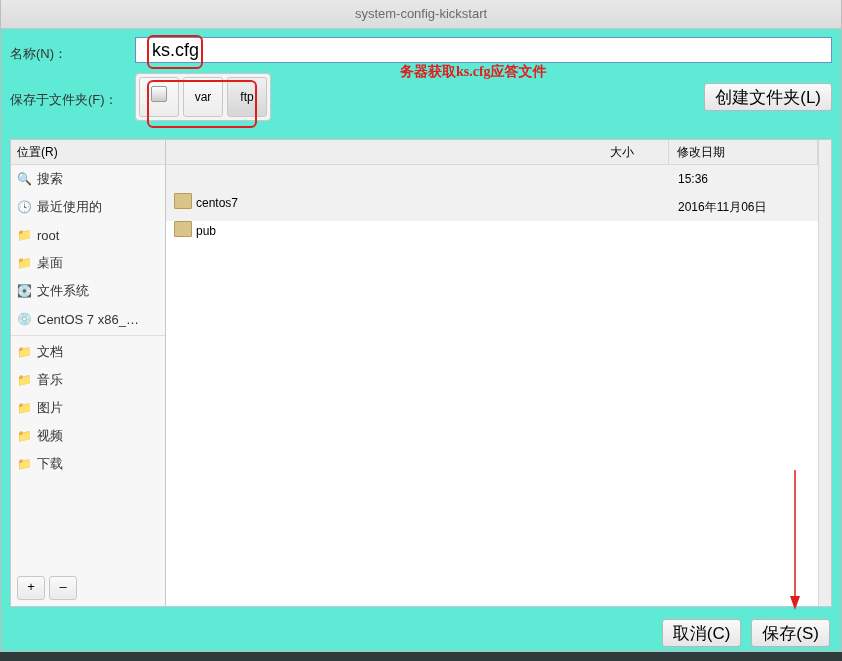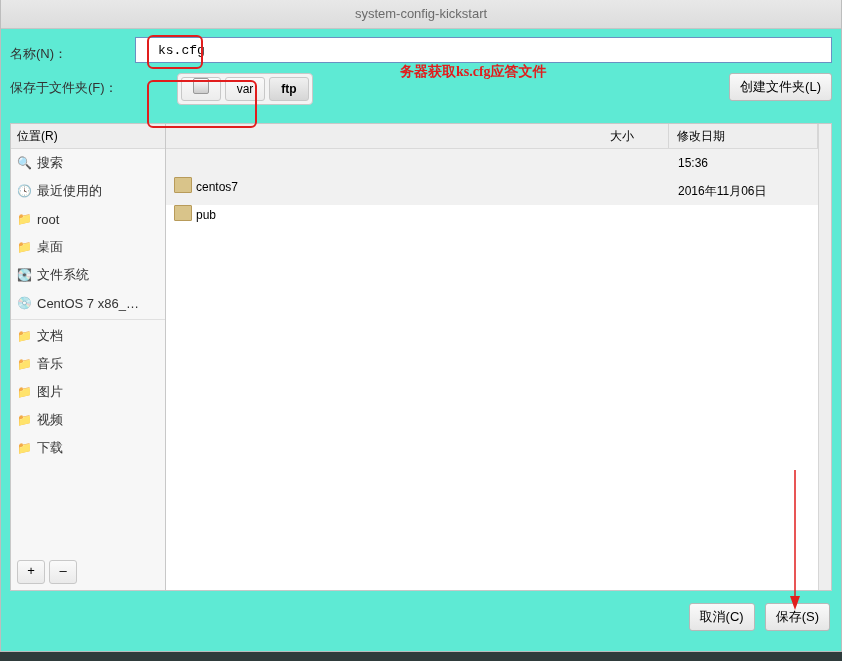--- a/index.html
+++ b/index.html
@@ -2,27 +2,27 @@
 <html><head>
 <meta charset="utf-8">
 <style>
   html,body{margin:0;padding:0;font-family:"WenQuanYi Micro Hei","Microsoft YaHei",Arial,sans-serif;font-size:13px;background:#2f3b3b;}
   .window{position:relative;width:842px;height:652px;background:#5eead4;box-sizing:border-box;}
   .win-border{position:absolute;inset:0;border:1px solid #bdbdbd;border-top:none;}
   .titlebar{height:28px;line-height:28px;text-align:center;background:linear-gradient(#e8e8e8,#dcdcdc);border-bottom:1px solid #c5c5c5;color:#6b6b6b;font-size:13px;}
   .pad{padding:8px 10px;}
   .row{display:flex;align-items:flex-end;margin-bottom:10px;}
   .lbl{width:125px;color:#333;}
-  .name-input{flex:1;height:26px;border:1px solid #6a90c3;background:#fff;padding:0 22px;font-size:13px;box-sizing:border-box;color:#000;font-family:Liberation Mono, monospace;}
+  .name-input{flex:1;height:26px;border:1px solid #6a90c3;background:#fff;padding:0 16px;font-size:18px;box-sizing:border-box;color:#000;}
   .ann-red1{position:absolute;border:2px solid #e11d1d;border-radius:6px;}
   .ann-text{position:absolute;color:#e11d1d;font-weight:bold;font-family:SimSun,serif;font-size:14px;line-height:18px;pointer-events:none;}
   .crumb-wrap{display:flex;gap:4px;border:1px solid #c8c8c8;border-radius:4px;background:#f4f4f4;padding:3px;}
-  .crumb{min-width:26px;height:22px;line-height:22px;text-align:center;padding:0 6px;border:1px solid #c8c8c8;border-radius:3px;background:linear-gradient(#fafafa,#ececec);font-size:12px;}
-  .crumb.active{background:linear-gradient(#f0f0f0,#d6d6d6);font-weight:bold;}
-  .btn{height:28px;padding:0 10px;border:1px solid #b8b8b8;border-radius:3px;background:linear-gradient(#fafafa,#e6e6e6);cursor:pointer;font-size:13px;}
+  .crumb{min-width:26px;height:22px;line-height:22px;text-align:center;padding:8px 6px;border:1px solid #c8c8c8;border-radius:3px;background:linear-gradient(#fafafa,#ececec);font-size:12px;}
+  .crumb.active{background:linear-gradient(#f0f0f0,#d6d6d6);font-weight:normal;}
+  .btn{height:28px;padding:0 10px;border:1px solid #b8b8b8;border-radius:3px;background:linear-gradient(#fafafa,#e6e6e6);cursor:pointer;font-size:17px;}
   .browser{display:flex;margin:0 10px;height:466px;border:1px solid #c8c8c8;background:#fff;}
   .places{width:154px;border-right:1px solid #c8c8c8;display:flex;flex-direction:column;background:#f7f7f7;}
   .places-hdr{height:24px;line-height:24px;padding:0 6px;border-bottom:1px solid #d9d9d9;background:#eee;font-size:12px;}
   .place{display:flex;align-items:center;height:28px;padding:0 6px;gap:4px;color:#333;}
   .place .ico{width:16px;height:16px;display:inline-flex;align-items:center;justify-content:center;font-size:12px;}
   .sep-line{height:1px;background:#e0e0e0;margin:2px 0;}
   .places-bottom{margin-top:auto;padding:6px;display:flex;gap:4px;}
   .mini-btn{width:26px;height:22px;border:1px solid #c8c8c8;border-radius:3px;background:linear-gradient(#fafafa,#eaeaea);text-align:center;line-height:20px;font-size:13px;}
   .filelist{flex:1;display:flex;flex-direction:column;}
   .fh{display:flex;height:24px;border-bottom:1px solid #d9d9d9;background:#eee;font-size:12px;}
@@ -45,21 +45,21 @@
 
 <div class="window">
   <div class="titlebar">system-config-kickstart</div>
 
   <div class="pad">
     <div class="row">
       <div class="lbl">名称(N)：</div>
       <input class="name-input" value="ks.cfg" style="">
     </div>
 
-    <div class="row" style="align-items:flex-start;gap:42px;">
+    <div class="row" style="align-items:center;">
       <div class="lbl" style="padding-top:6px;">保存于文件夹(F)：</div>
       <div class="crumb-wrap">
         <div class="crumb"><span class="disk-ico"></span></div>
         <div class="crumb">var</div>
         <div class="crumb active">ftp</div>
       </div>
       <div style="flex:1"></div>
       <button class="btn">创建文件夹(L)</button>
     </div>
   </div>

